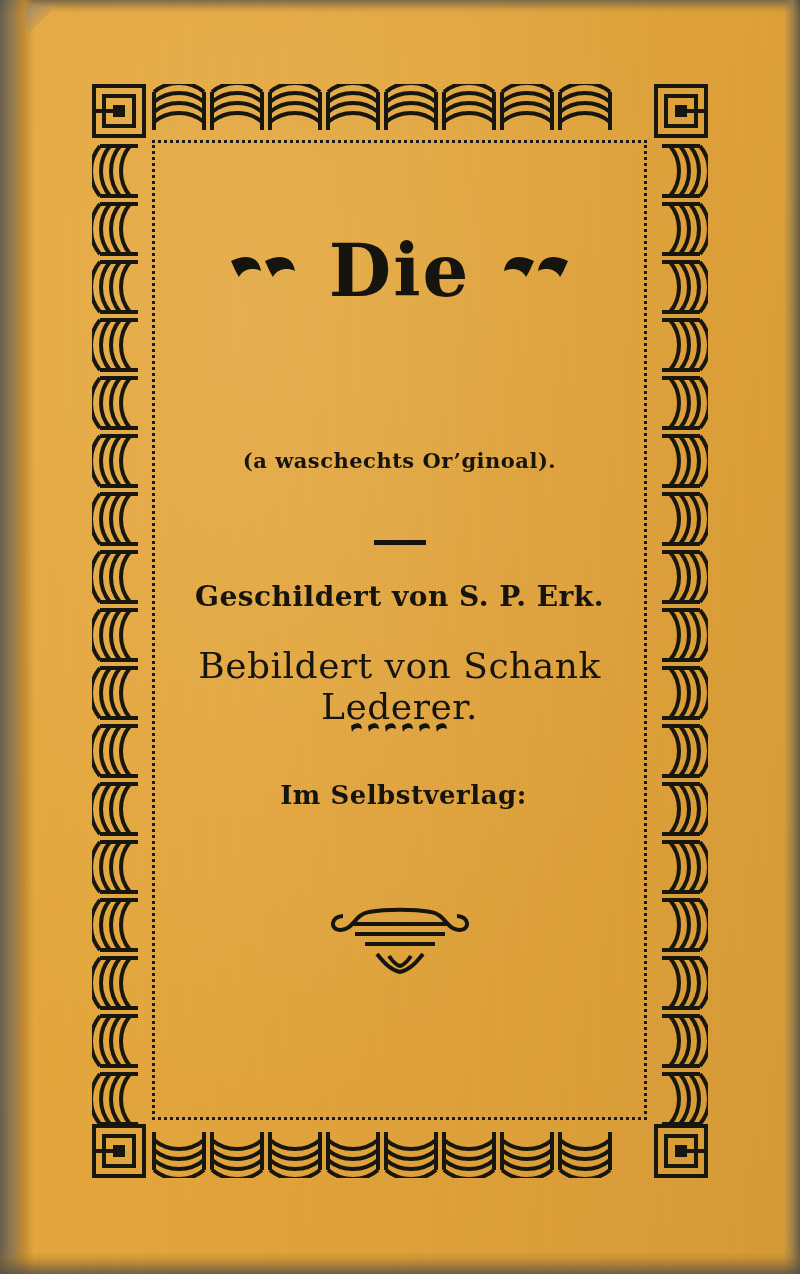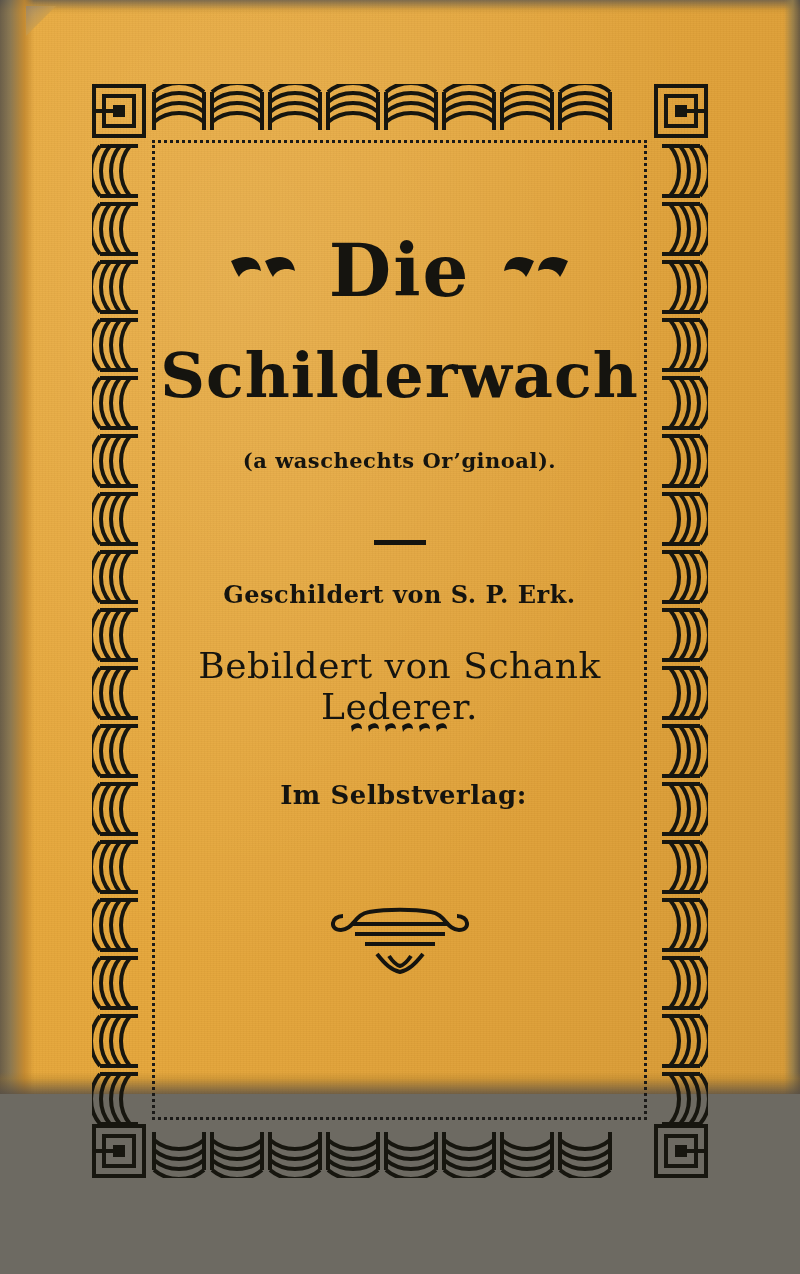--- a/index.html
+++ b/index.html
@@ -11,21 +11,21 @@
     width: 800px;
     height: 1274px;
     overflow: hidden;
     font-family: "DejaVu Serif", serif;
   }
 
   
   #cover {
     position: relative;
     width: 800px;
-    height: 1094px;
+    height: 1274px;
     background:
       radial-gradient(ellipse at 30% 25%, rgba(255,255,255,0.10), rgba(0,0,0,0) 60%),
       linear-gradient(105deg, #e8a83a 0%, #e5a63b 40%, #dfa038 70%, #d79a36 100%);
     box-sizing: border-box;
   }
   
   #cover:before {
     content: "";
     position: absolute;
     inset: 0;
@@ -134,21 +134,21 @@
   .rule-short {
     position: absolute;
     left: 50%; top: 400px;
     transform: translateX(-50%);
     width: 52px; height: 5px;
     background: #15140f;
   }
   .author {
     position: absolute;
     left: 0; right: 0; top: 440px;
-    font-size: 24px;
+    font-size: 28px;
     font-weight: bold;
     letter-spacing: 0.5px;
   }
   .illustrator {
     position: absolute;
     left: 0; right: 0; top: 505px;
     font-size: 36px;
     font-weight: normal;
     letter-spacing: 0.5px;
   }
@@ -308,21 +308,20 @@
       </span>
       <span class="title-main fraktur">Die</span>
       <span class="flourish right">
         <svg width="78" height="40" viewBox="0 0 78 40" xmlns="http://www.w3.org/2000/svg">
           <path d="M6 10 C22 2 34 6 36 20 C28 16 18 18 14 26 C10 20 8 14 6 10 Z" fill="#15140f"></path>
           <path d="M40 10 C56 2 68 6 70 20 C62 16 52 18 48 26 C44 20 42 14 40 10 Z" fill="#15140f"></path>
         </svg>
       </span>
     </div>
 
-    <div class="title-second fraktur">Schilderwach</div>
 
     <div class="subtitle fraktur">(a waschechts Or’ginoal).</div>
 
     <div class="rule-short"></div>
 
     <div class="author fraktur">Geschildert von S. P. Erk.</div>
 
     <div class="illustrator fraktur">Bebildert von Schank Lederer.</div>
 
     <div class="dots-divider">

